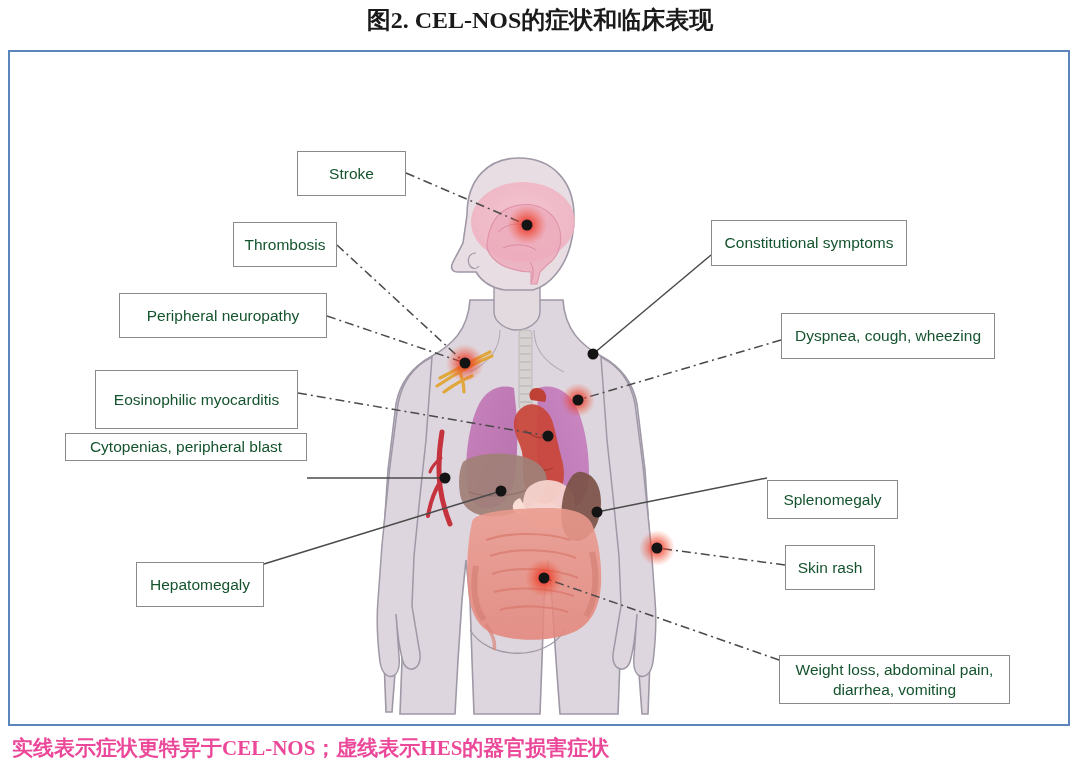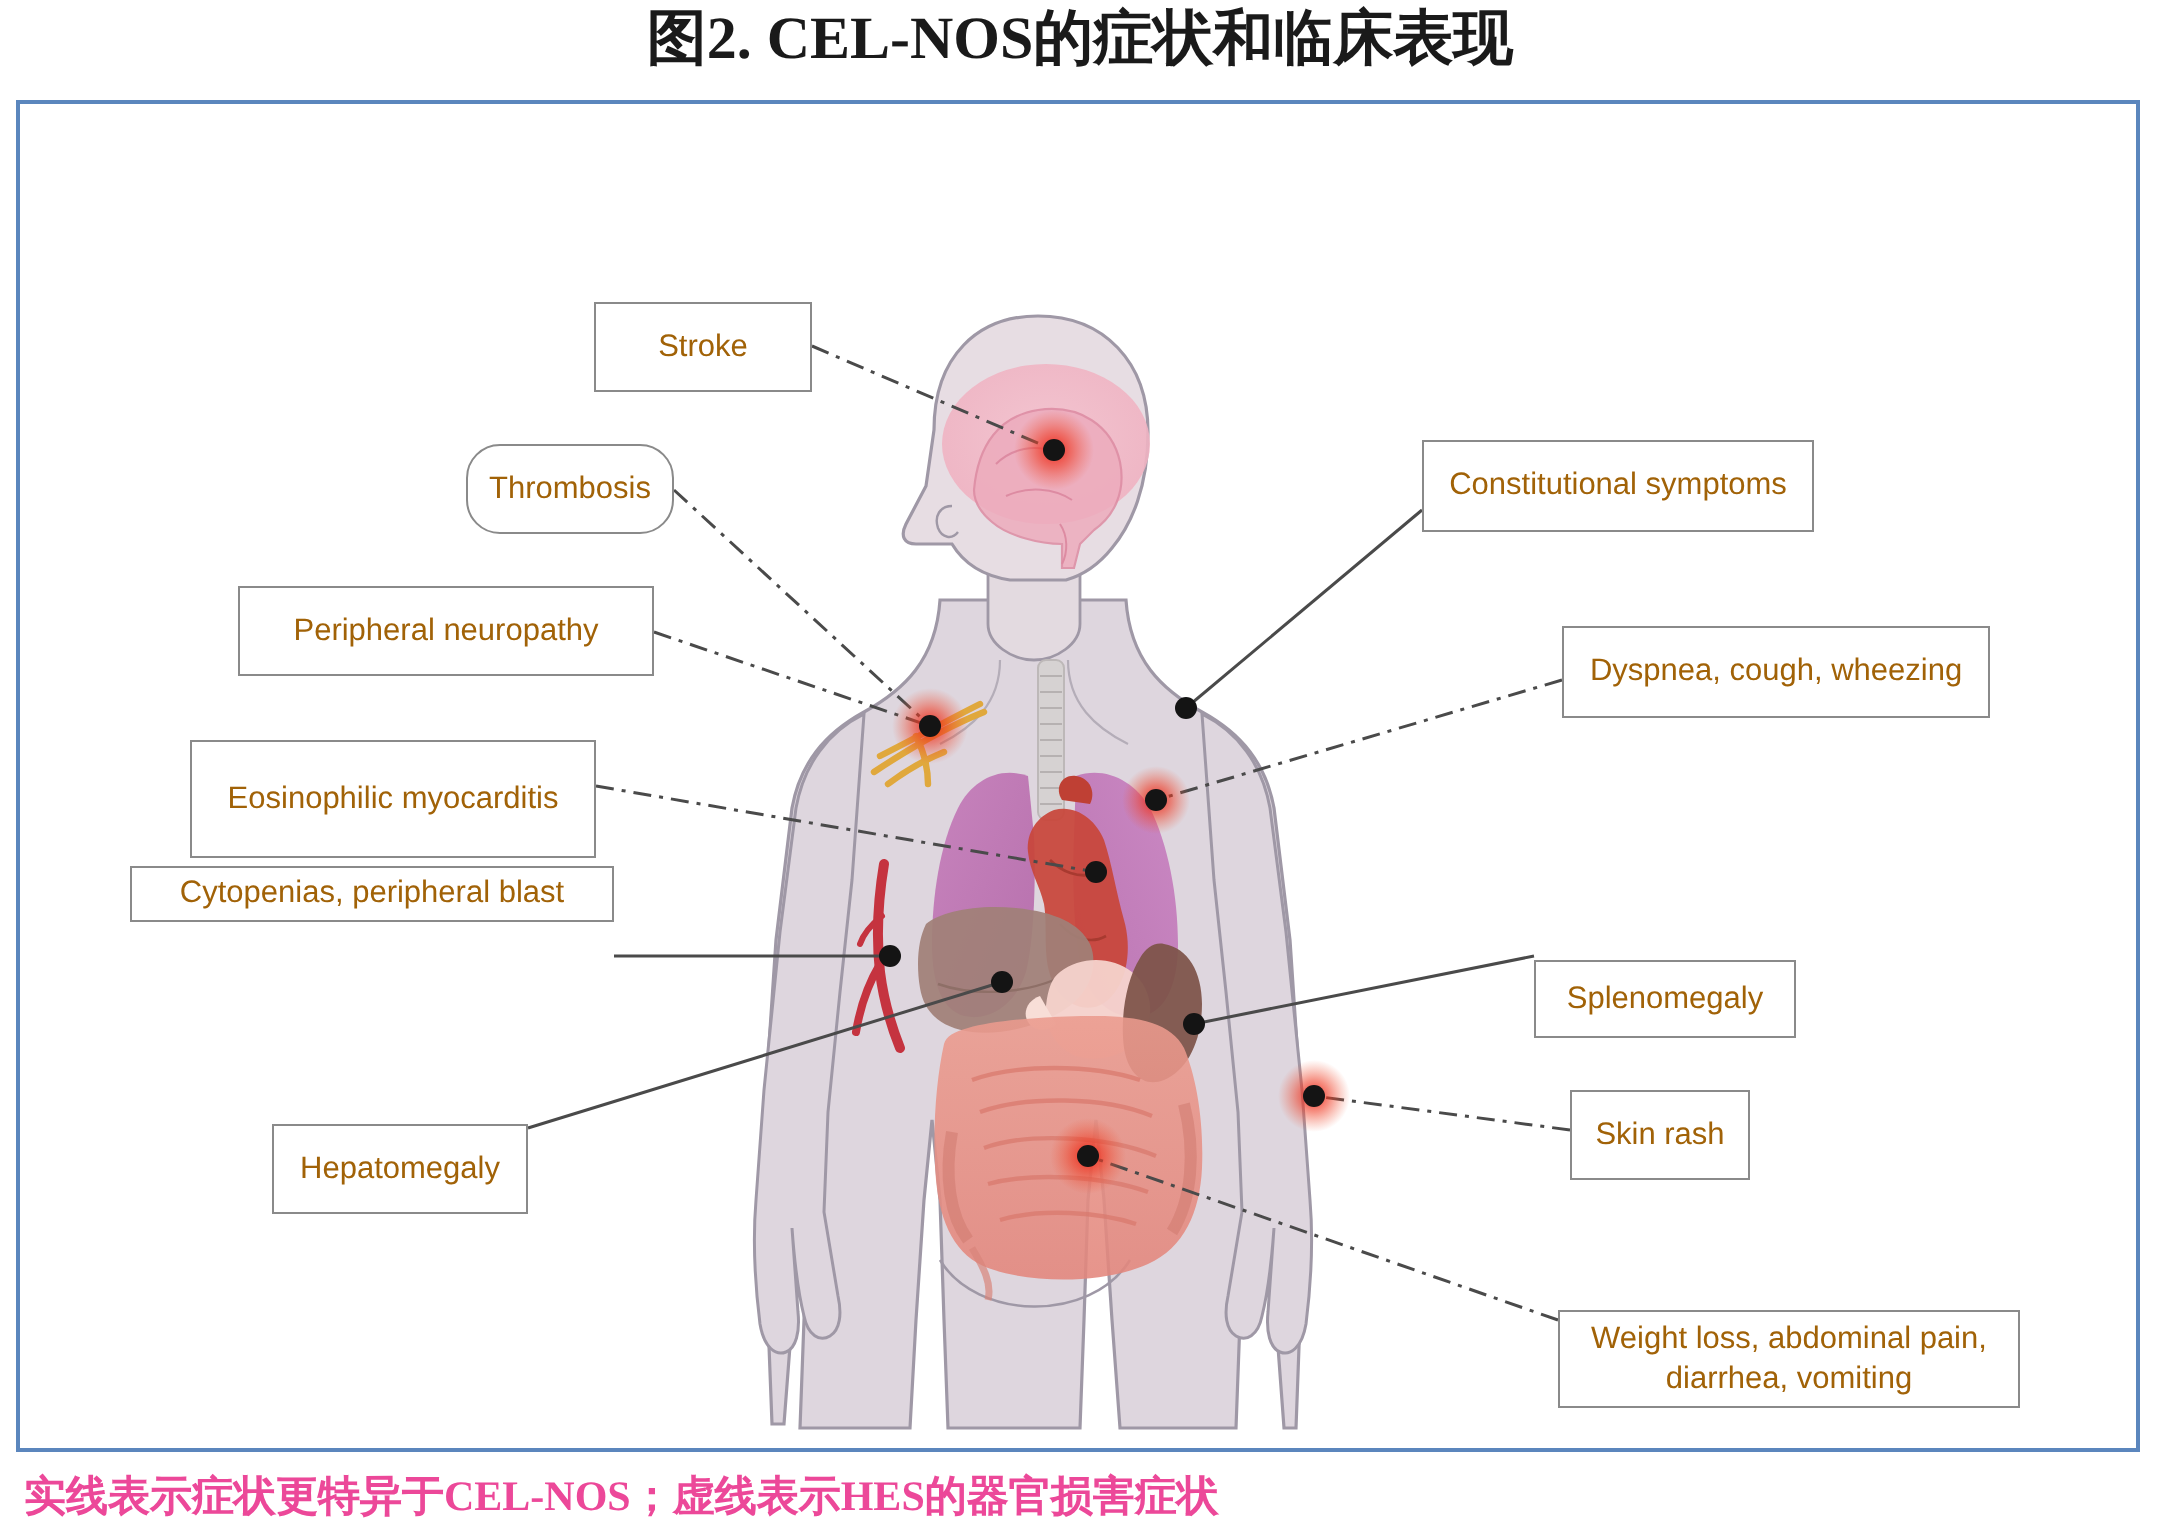--- a/index.html
+++ b/index.html
@@ -17,21 +17,21 @@
 
   #figure-title {
     position: absolute;
     left: 0;
     top: 0;
     width: 1080px;
     height: 44px;
     line-height: 40px;
     text-align: center;
     font-family: "Liberation Serif", serif;
-    font-size: 30px;
+    font-size: 24px;
     font-weight: 700;
     color: #1a1a1a;
     letter-spacing: 0px;
     white-space: nowrap;
   }
 
   #figure-frame {
     position: absolute;
     left: 8px;
     top: 50px;
@@ -60,21 +60,21 @@
     top: 0;
     width: 1080px;
     height: 770px;
     pointer-events: none;
   }
 
   .label-box {
     position: absolute;
     border: 1.6px solid #8a8a8a;
     background: #ffffff;
-    color: #a16207;
+    color: #14532d;
     font-family: "Liberation Sans", sans-serif;
     font-size: 15.5px;
     display: flex;
     align-items: center;
     justify-content: center;
     text-align: center;
     box-sizing: border-box;
     line-height: 1.25;
     padding: 1px 6px;
     white-space: pre-line;
@@ -303,21 +303,21 @@
     </g>
     <g>
       <circle cx="544" cy="578" r="19" fill="url(#glowGrad)"></circle>
       <circle cx="544" cy="578" r="5.5" fill="#141414"></circle>
     </g>
   </g>
 </svg>
 
 <div id="label-container">
     <div class="label-box" style="left: 297px; top: 151px; width: 109px; height: 45px;">Stroke</div>
-    <div class="label-box" style="left: 233px; top: 222px; width: 104px; height: 45px; border-radius: 17px;">Thrombosis</div>
+    <div class="label-box" style="left: 233px; top: 222px; width: 104px; height: 45px;">Thrombosis</div>
     <div class="label-box" style="left: 119px; top: 293px; width: 208px; height: 45px;">Peripheral neuropathy</div>
     <div class="label-box" style="left: 95px; top: 370px; width: 203px; height: 59px;">Eosinophilic myocarditis</div>
     <div class="label-box" style="left: 65px; top: 433px; width: 242px; height: 28px;">Cytopenias, peripheral blast</div>
     <div class="label-box" style="left: 136px; top: 541px; width: 128px; height: 45px; margin-top: 21px;">Hepatomegaly</div>
     <div class="label-box" style="left: 711px; top: 220px; width: 196px; height: 46px;">Constitutional symptoms</div>
     <div class="label-box" style="left: 781px; top: 313px; width: 214px; height: 46px;">Dyspnea, cough, wheezing</div>
     <div class="label-box" style="left: 767px; top: 480px; width: 131px; height: 39px;">Splenomegaly</div>
     <div class="label-box" style="left: 785px; top: 545px; width: 90px; height: 45px;">Skin rash</div>
     <div class="label-box" style="left: 779px; top: 639px; width: 231px; height: 49px; margin-top: 16px;">Weight loss, abdominal pain,
 diarrhea, vomiting</div>

